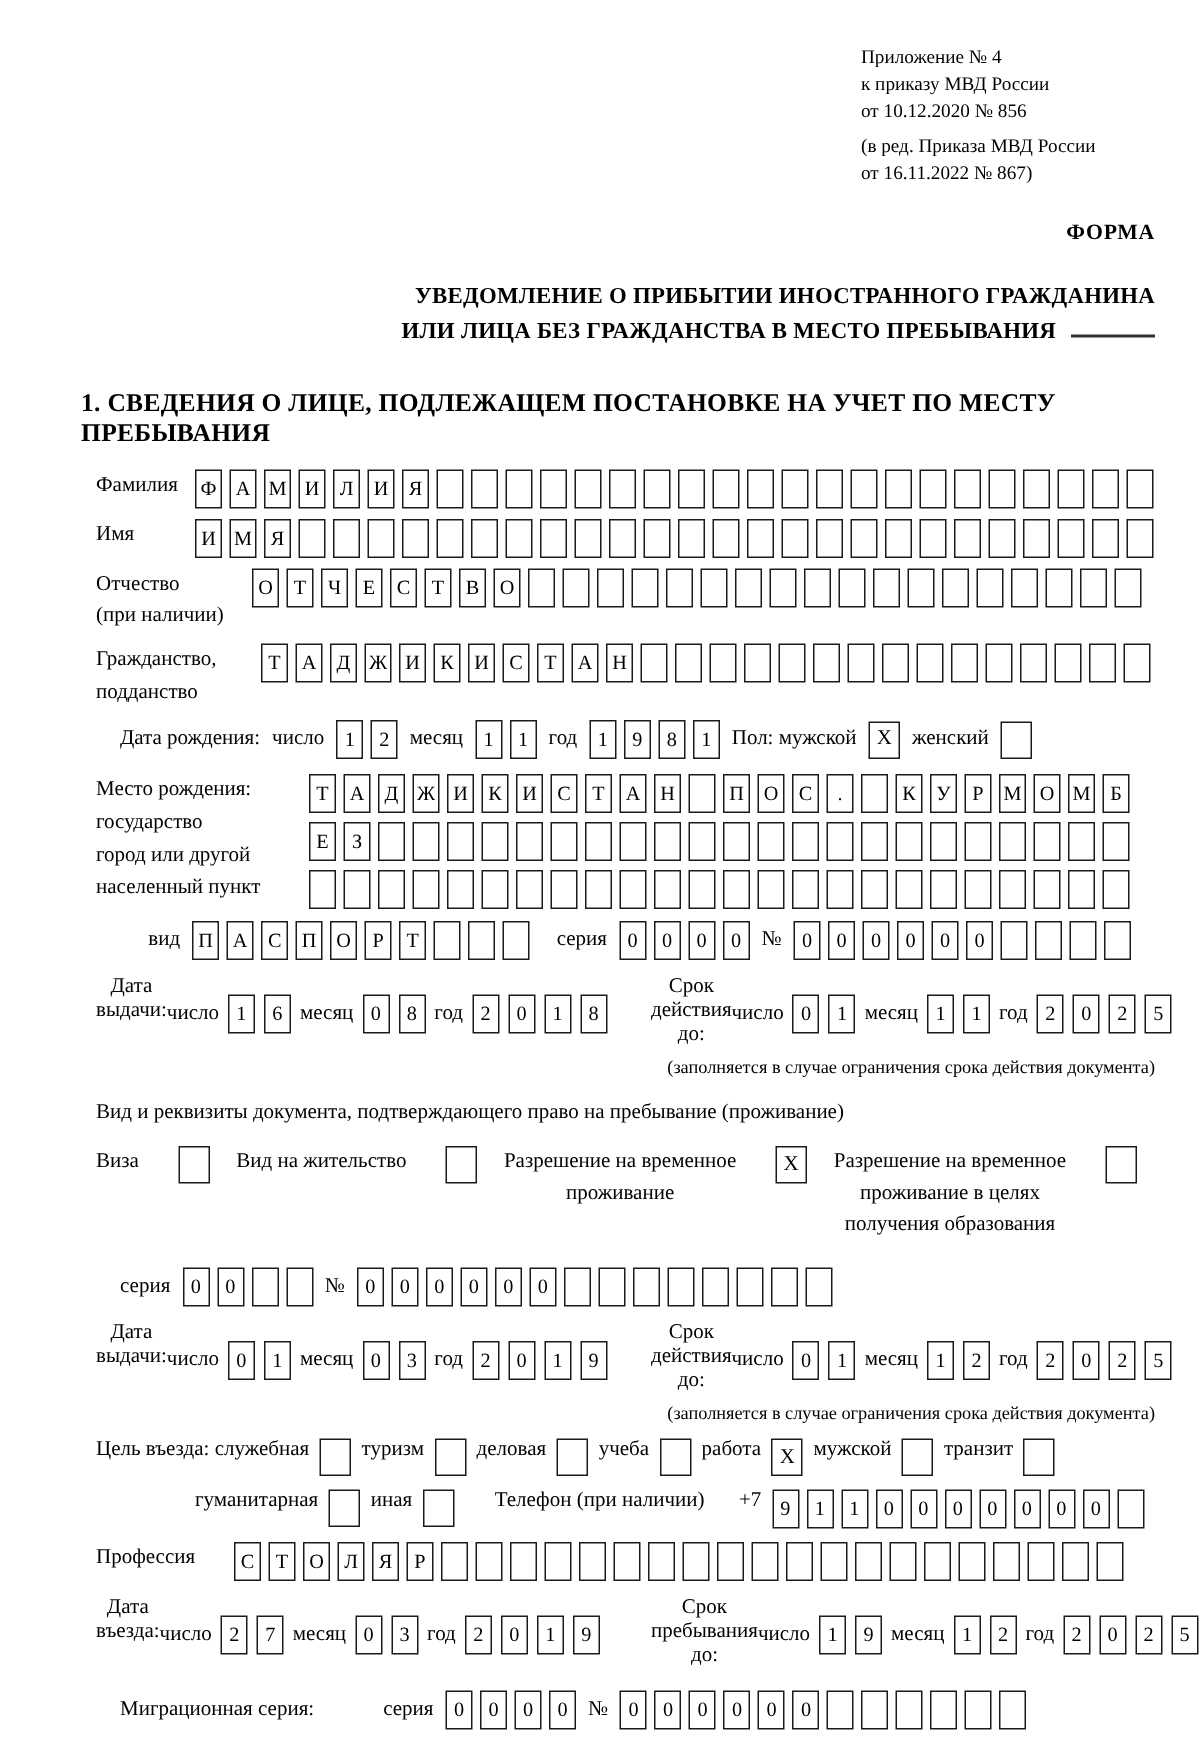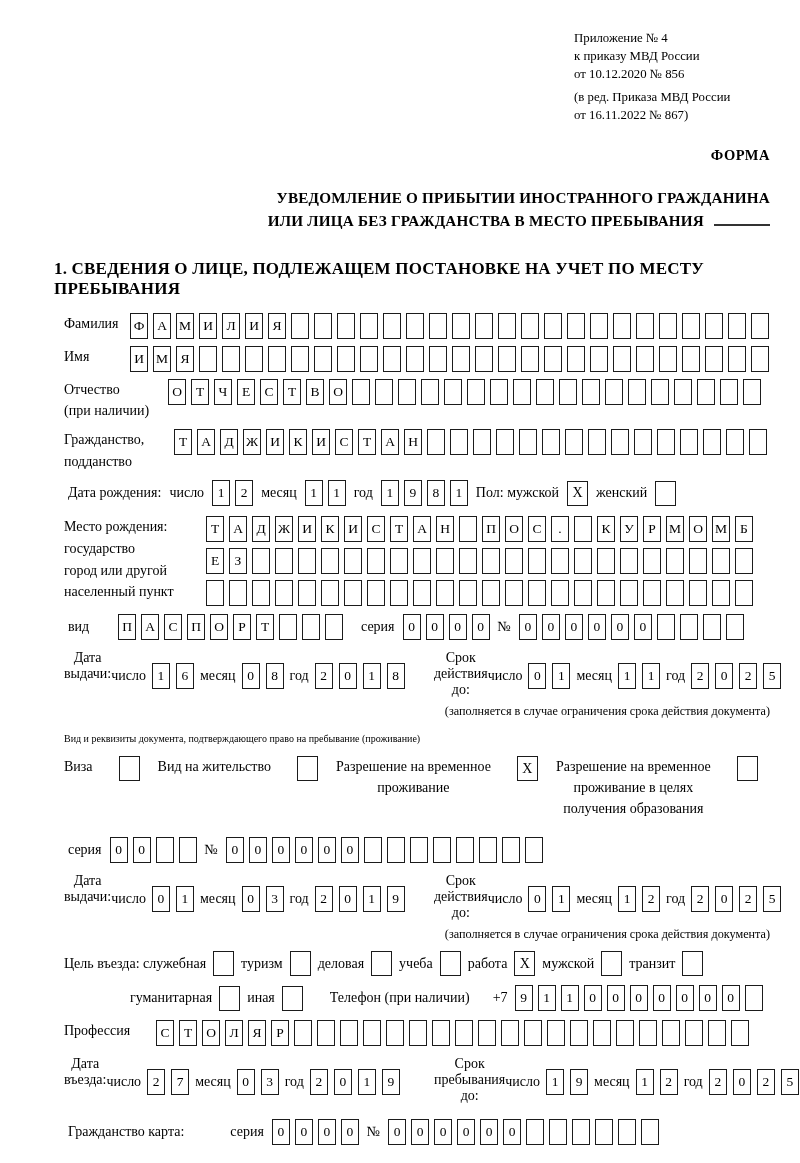--- a/index.html
+++ b/index.html
@@ -32,33 +32,33 @@
 
   
   .dates-row{display:flex;margin-top:10px;font-size:14px;}
   .date-col{display:flex;flex-direction:row;}
   .date-col .dtitle{text-align:center;margin-bottom:3px;}
   .dline{display:flex;align-items:center;gap:6px;white-space:nowrap;}
   .dline .cells{gap:6px;}
   .note{font-size:12.2px;margin-top:3px;}
   .note.right{text-align:right;}
 
-  .inline-row{display:flex;align-items:center;gap:8px;font-size:14px;margin:8px 4px;flex-wrap:nowrap;}
+  .inline-row{display:flex;align-items:center;gap:8px;font-size:14px;margin:8px 16px;flex-wrap:nowrap;text-align:right;}
 
   
   .opts-row{display:flex;align-items:flex-start;gap:18px;font-size:14px;margin-top:8px;}
   .opt{display:flex;align-items:flex-start;gap:26px;}
   .opt .olabel{white-space:pre-line;text-align:center;line-height:1.5;}
 
-  .purpose-row{display:flex;align-items:center;gap:7px;font-size:14px;margin:9px 0;white-space:nowrap;}
+  .purpose-row{display:flex;align-items:flex-start;gap:7px;font-size:14px;margin:9px 0;white-space:nowrap;}
   .indent{margin-left:66px;}
 
   .legal-wrap{display:flex;align-items:flex-start;margin-top:10px;font-size:14px;}
   .doc-heading{font-weight:bold;font-size:13.4px;text-align:center;margin:10px 0 6px 40px;}
-  .intro{font-size:10px;line-height:1.9;margin-top:10px;}
+  .intro{font-size:14px;line-height:1.9;margin-top:10px;}
 </style>
 </head>
 <body>
 
 <div class="page">
 
   <div class="top-note">
     <div>Приложение № 4</div>
     <div>к приказу МВД России</div>
     <div>от 10.12.2020 № 856</div>
@@ -628,21 +628,21 @@
             <span class="cell">2</span>
             <span class="cell">0</span>
             <span class="cell">2</span>
             <span class="cell">5</span>
           </span>
       </div>
     </div>
   </div>
 
   <div class="inline-row" style="margin-top:12px;">
-    <span class="lbl">Гражданство карта:</span>
+    <span class="lbl">Миграционная серия:</span>
     <span class="lbl" style="margin-left:38px;">серия</span>
     <span class="cells">
         <span class="cell">0</span>
         <span class="cell">0</span>
         <span class="cell">0</span>
         <span class="cell">0</span>
       </span>
     <span class="lbl">№</span>
     <span class="cells">
         <span class="cell">0</span>

